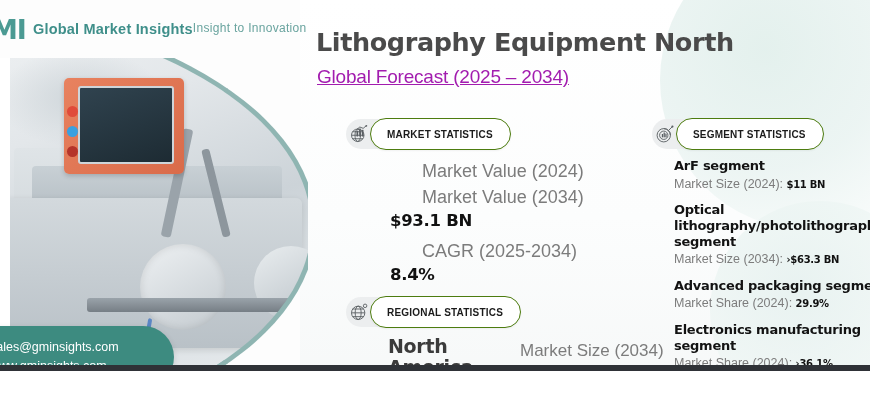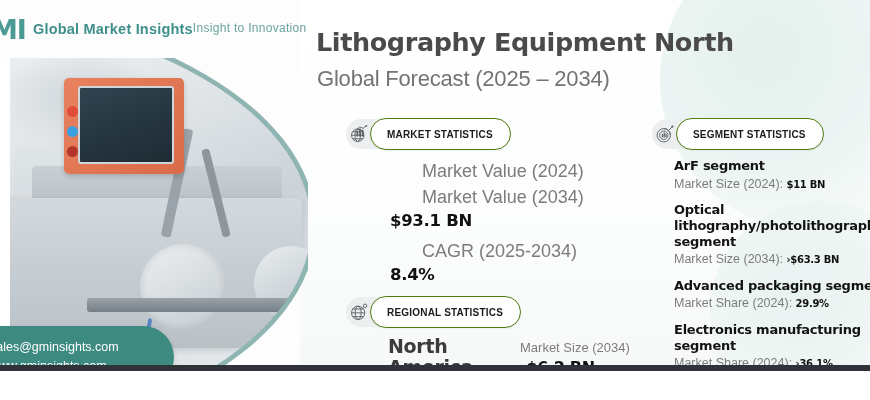--- a/index.html
+++ b/index.html
@@ -92,21 +92,21 @@
   .contact div{color:#ffffff;font-size:12.5px;line-height:1.55;padding-left:44px;white-space:nowrap;}
 
   
   .title{
     position:absolute;left:316px;top:27px;width:540px;
     font-size:25.5px;font-weight:700;color:#4a4a4a;letter-spacing:-.4px;
     font-family:"DejaVu Sans", sans-serif;
   }
   .subtitle{
     position:absolute;left:317px;top:66px;width:540px;
-    font-size:22px;color:#737373;letter-spacing:-.2px;
+    font-size:19px;color:#a21caf;letter-spacing:-.2px;text-decoration:underline;
   }
 
   
   .pill{position:absolute;display:flex;align-items:center;height:30px;}
   .pill-icon{
     width:34px;height:30px;border-radius:15px 0 0 15px;background:#eceeef;
     display:flex;align-items:center;justify-content:center;margin-right:-10px;padding-right:8px;box-sizing:border-box;
   }
   .pill-label{
     height:30px;display:flex;align-items:center;padding:0 17px 0 16px;
@@ -122,21 +122,21 @@
   .mkt{position:absolute;left:390px;top:158px;width:200px;}
   .mkt .lbl{font-size:18px;color:#7c7c7c;line-height:1.45;margin-left:32px;}
   .mkt .val{font-size:16.5px;font-weight:700;color:#111;line-height:1.3;margin-bottom:6px;
             font-family:"DejaVu Sans", sans-serif;letter-spacing:-.3px;}
 
   
   .reg{position:absolute;left:388px;top:336px;display:flex;align-items:flex-start;gap:36px;}
   .reg-name{font-size:19px;font-weight:700;color:#3b3b3b;line-height:1.12;width:96px;
             font-family:"DejaVu Sans", sans-serif;letter-spacing:-.3px;}
   .reg-right{padding-top:2px;}
-  .reg-lbl{font-size:13px;color:#7c7c7c;line-height:1.5;}
+  .reg-lbl{font-size:17px;color:#7c7c7c;line-height:1.5;}
   .reg-val{font-size:16px;font-weight:700;color:#111;line-height:1.25;
            font-family:"DejaVu Sans", sans-serif;letter-spacing:-.3px;}
 
   
   .seg{position:absolute;left:674px;top:158px;width:240px;}
   .seg-item{margin-bottom:9px;}
   .seg-name{font-size:13px;font-weight:700;color:#131313;line-height:1.2;
             font-family:"DejaVu Sans", sans-serif;letter-spacing:-.25px;white-space:nowrap;}
   .seg-name.wrap{white-space:normal;}
   .seg-line{font-size:12.5px;color:#7c7c7c;line-height:1.5;white-space:nowrap;margin-top:1px;}

